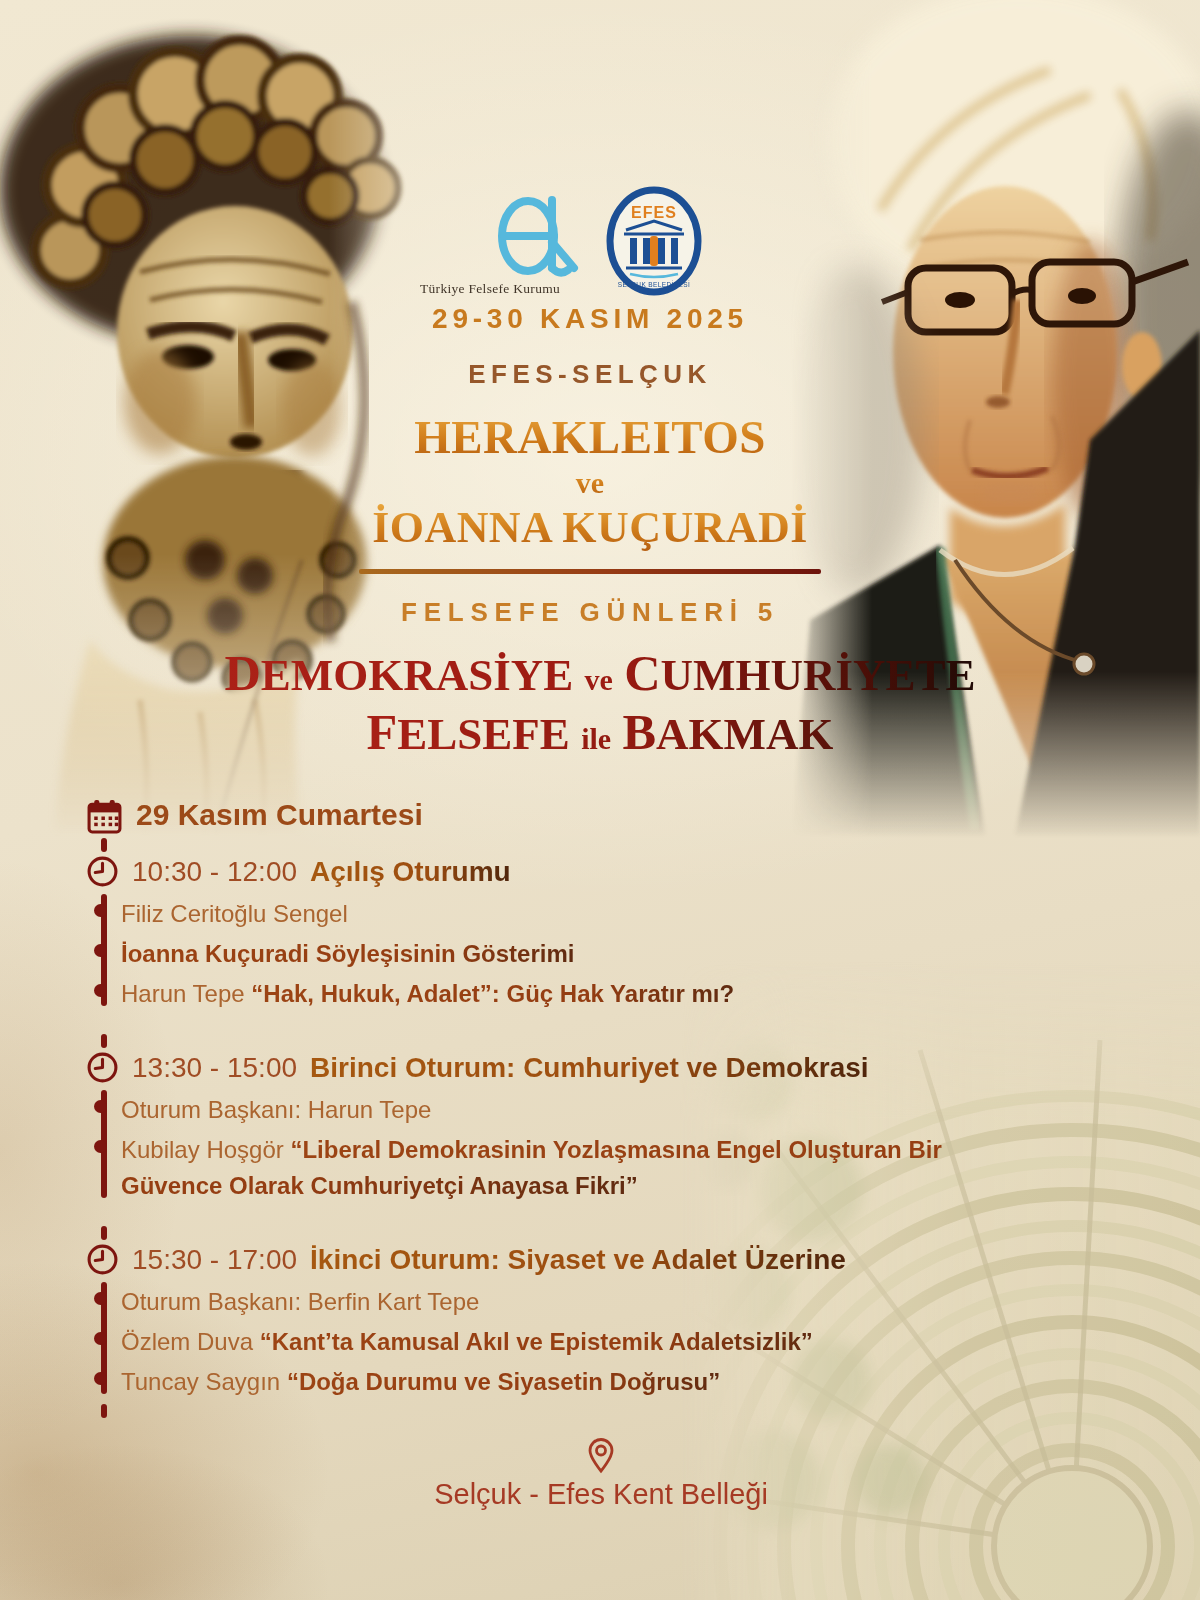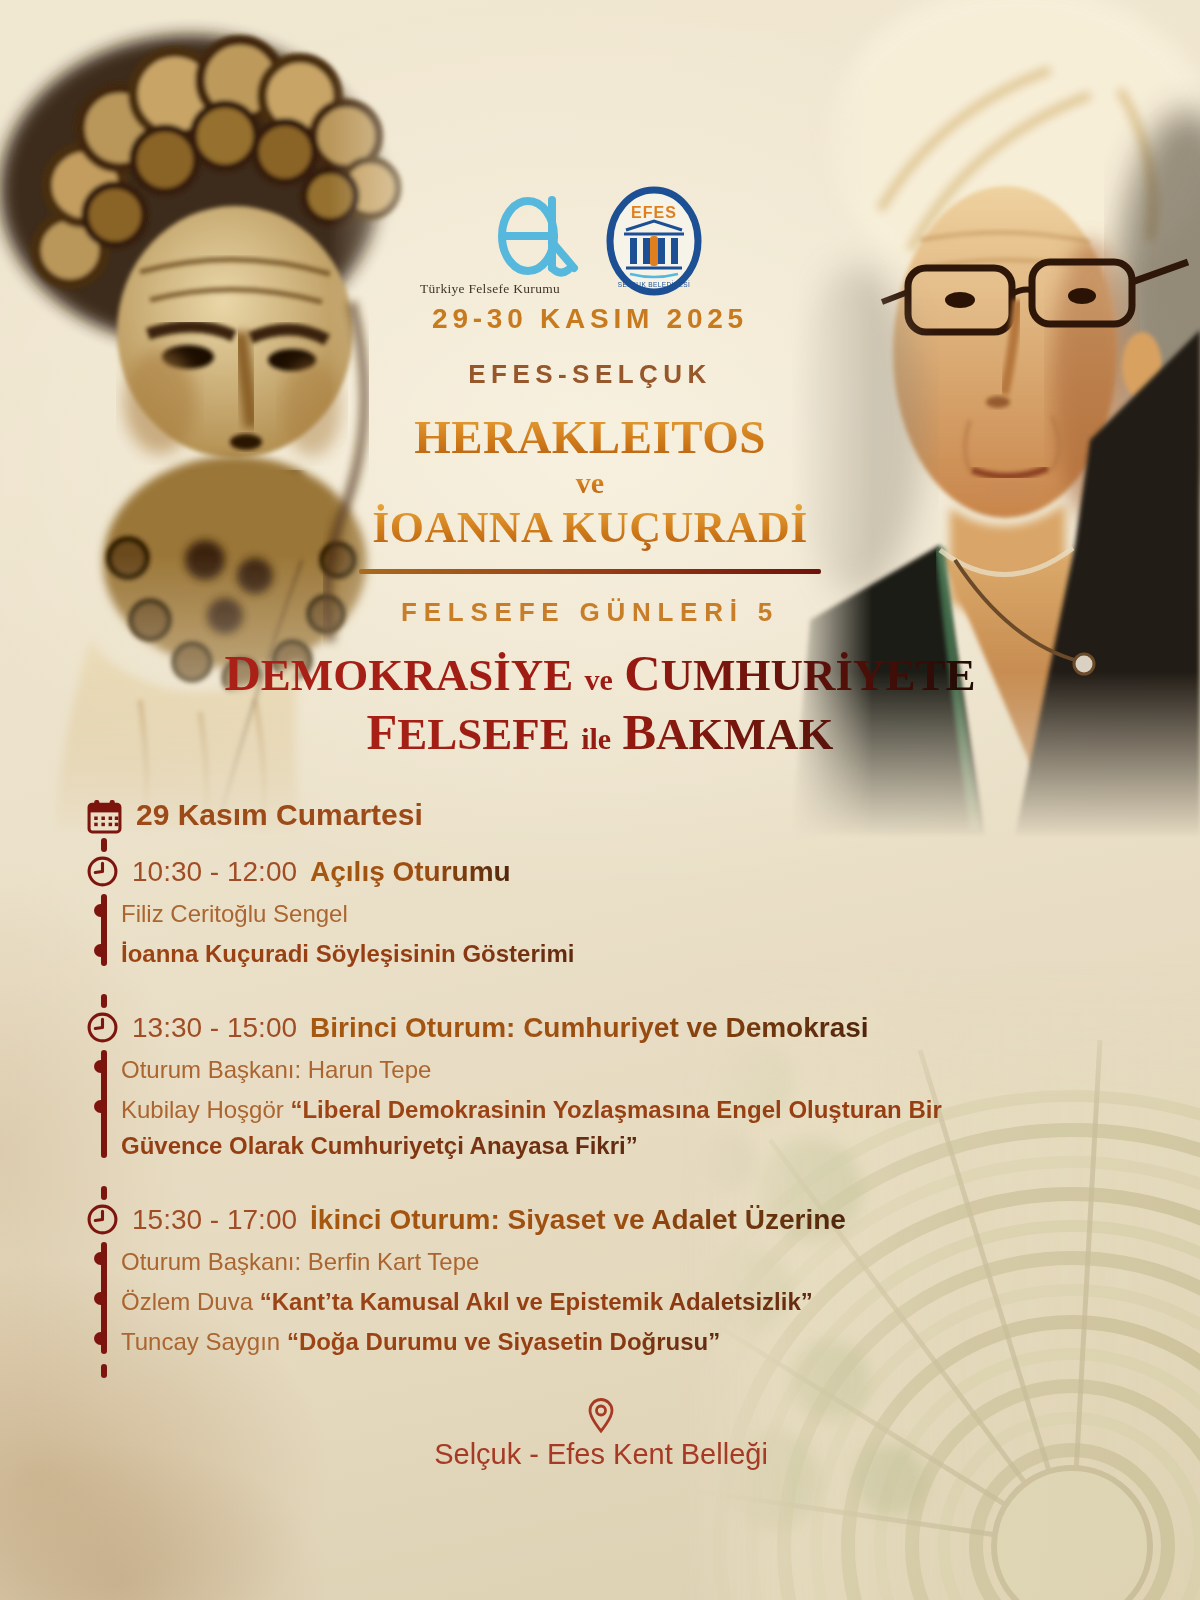--- a/index.html
+++ b/index.html
@@ -418,20 +418,21 @@
             <circle cx="16" cy="16" r="13" fill="none" stroke="#7d150f" stroke-width="3"></circle>
             <path d="M16,16 L16,8 M16,16 L9,17" stroke="#7d150f" stroke-width="3" stroke-linecap="round" fill="none"></path>
           </svg>
         </span>
         <span class="time">10:30 - 12:00</span>
         <span class="stitle">Açılış Oturumu</span>
       </div>
       <div class="items">
         <div class="item"><span class="iname">Filiz Ceritoğlu Sengel</span></div>
         <div class="item"><span class="italk">İoanna Kuçuradi Söyleşisinin Gösterimi</span></div>
+        <div class="item"><span class="iname">Harun Tepe</span> <span class="italk">“Hak, Hukuk, Adalet”: Güç Hak Yaratır mı?</span></div>
       </div>
     </div>
 
     <div class="tick gap24"></div>
 
     <div class="session">
       <div class="shead">
         <span>
           <svg width="33" height="33" viewBox="0 0 32 32">
             <circle cx="16" cy="16" r="13" fill="none" stroke="#7d150f" stroke-width="3"></circle>

